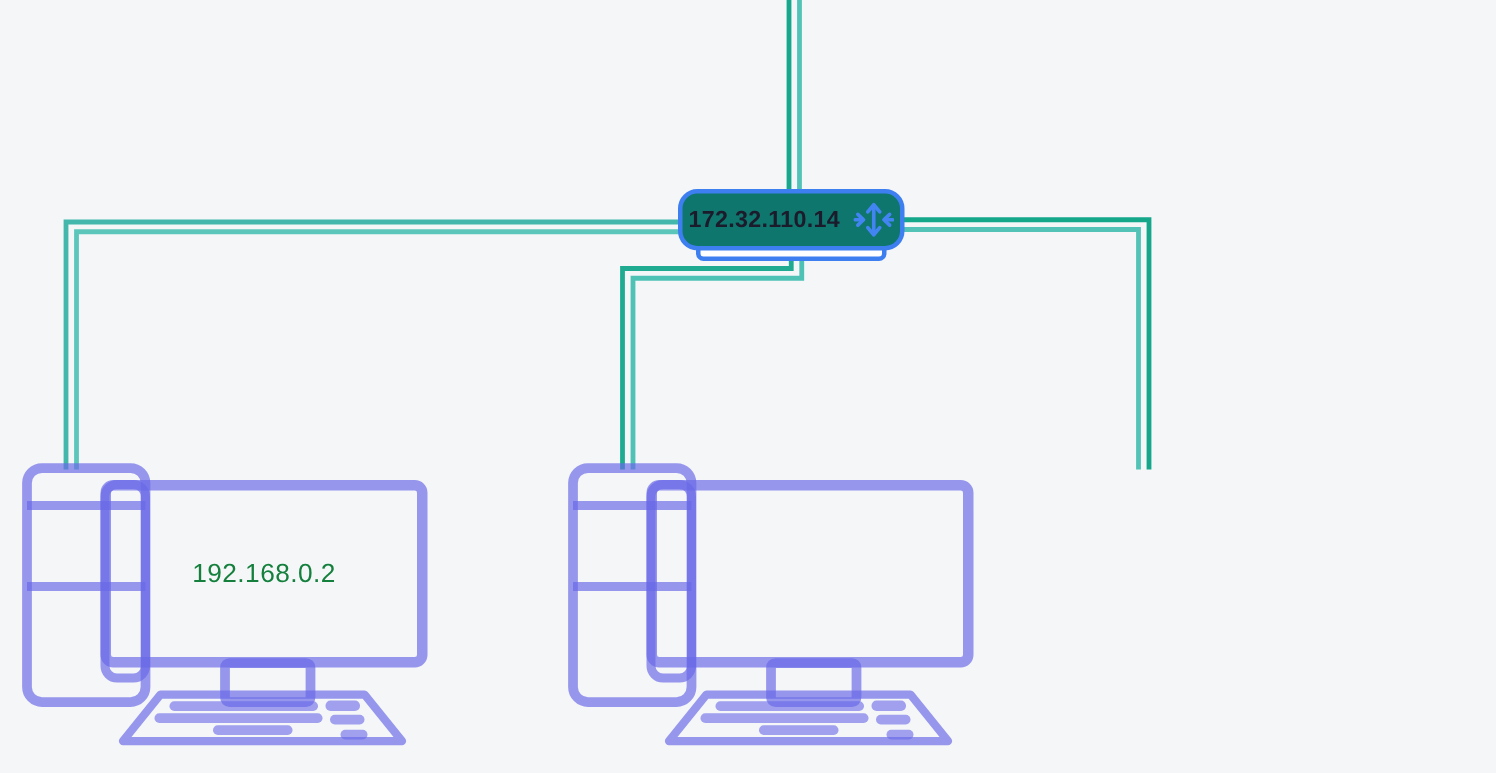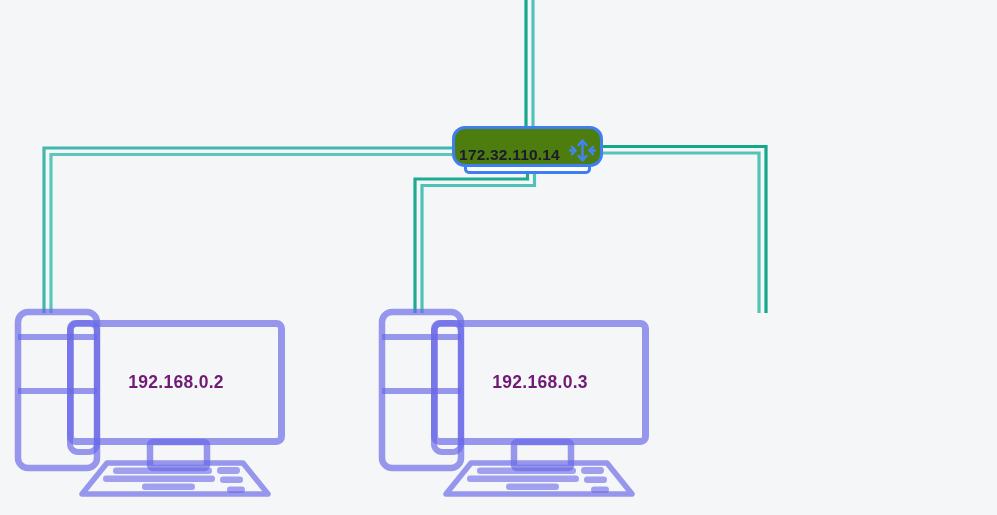--- a/index.html
+++ b/index.html
@@ -23,45 +23,45 @@
     width:121px;height:7px;
     background:#ffffff;
     border:3.5px solid #3d7ff0;
     border-radius:5px;
     z-index:2;
   }
   .router-node{
     position:absolute;
     left:452px;top:126px;
     width:145px;height:35px;
-    background:#4d7c0f;
+    background:#0f766e;
     border:3.5px solid #3d7ff0;
     border-radius:13px;
     z-index:3;
-    display:flex;align-items:flex-end;justify-content:center;
+    display:flex;align-items:center;justify-content:center;
     gap:9px;
   }
   .router-label{
     font-size:15.5px;font-weight:bold;color:#1b1b2b;
     letter-spacing:.2px;
     white-space:nowrap;
   }
   .router-icon{flex:0 0 auto;display:block;}
   
   .computer{
     position:absolute;
     width:280px;height:212px;
     z-index:2;
   }
   .computer svg{position:absolute;left:0;top:0;display:block;}
   .pc-label{
     position:absolute;
     left:60px;top:20px;width:212px;height:119px;
     display:flex;align-items:center;justify-content:center;
-    font-size:17.5px;font-weight:bold;color:#701a75;
+    font-size:17.5px;font-weight:normal;color:#15803d;
     letter-spacing:.3px;
     white-space:nowrap;
     z-index:3;
   }
   .pc1{left:10px;top:303px;}
   .pc2{left:374px;top:303px;}
   .pc3{left:707px;top:304px;}
 </style>
 </head>
 <body>
@@ -137,17 +137,16 @@
       </g>
       <g fill="#6868e8" fill-opacity="0.6">
         <rect x="103" y="164.5" width="99" height="6.5" rx="3.2"></rect>
         <rect x="207" y="164" width="23" height="7" rx="3.4"></rect>
         <rect x="93" y="172.5" width="112" height="6.5" rx="3.2"></rect>
         <rect x="210" y="173.5" width="23" height="6.5" rx="3.2"></rect>
         <rect x="132" y="180.5" width="53" height="6.5" rx="3.2"></rect>
         <rect x="217" y="183.5" width="18" height="6.5" rx="3.2"></rect>
       </g>
     </svg>
-    <div class="pc-label">192.168.0.3</div>
   </div>
 
 
 </div>
 
 </body></html>

